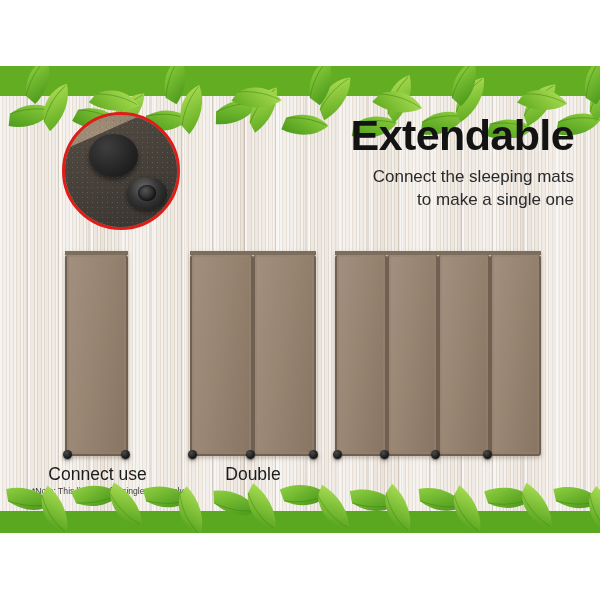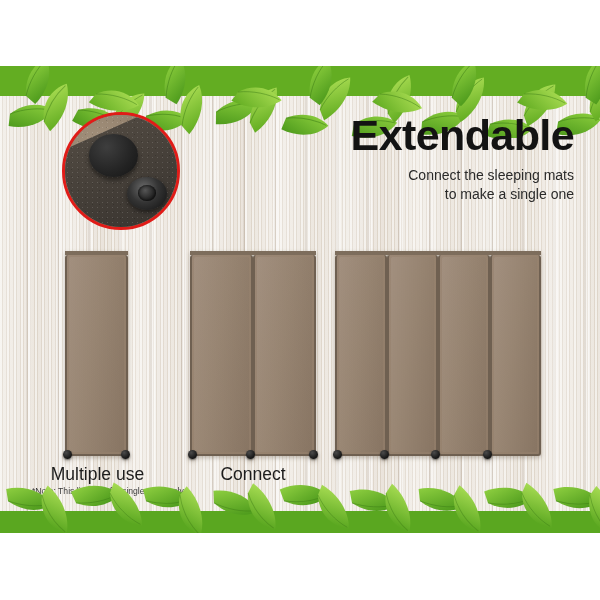--- a/index.html
+++ b/index.html
@@ -82,21 +82,21 @@
     font-size: 43px;
     font-weight: bold;
     color: #131313;
     letter-spacing: -0.6px;
     line-height: 1;
     margin: 0;
     white-space: nowrap;
   }
   #subheadline {
     margin: 9px 0 0 0;
-    font-size: 14px;
+    font-size: 17px;
     color: #2a2a2a;
     line-height: 1.33;
     font-weight: normal;
   }
 
   
   #inset-photo {
     position: absolute;
     left: 62px;
     top: 46px;
@@ -333,22 +333,22 @@
       </div>
       <div class="mat" style="width:25%">
         <span class="snap-dot right"></span>
       </div>
       <div class="mat" style="width:25%">
         <span class="snap-dot right"></span>
       </div>
       <div class="mat" style="width:25%"></div>
     </div>
 
-    <div class="mat-label" id="label-separate">Multiple use</div>
-    <div class="mat-label" id="label-double">Connect</div>
+    <div class="mat-label" id="label-separate">Connect use</div>
+    <div class="mat-label" id="label-double">Double</div>
 
     <div id="footnote">*Note: This listing is for single mats only.</div>
 
     <div class="leaf-band" id="leaf-band-bottom">
       <svg viewBox="0 0 600 52" preserveAspectRatio="none" aria-hidden="true">
         <defs>
           <linearGradient id="lg3" x1="0" y1="1" x2="0" y2="0">
             <stop offset="0%" stop-color="#4f9c1d"></stop>
             <stop offset="100%" stop-color="#8ccd3f"></stop>
           </linearGradient>

